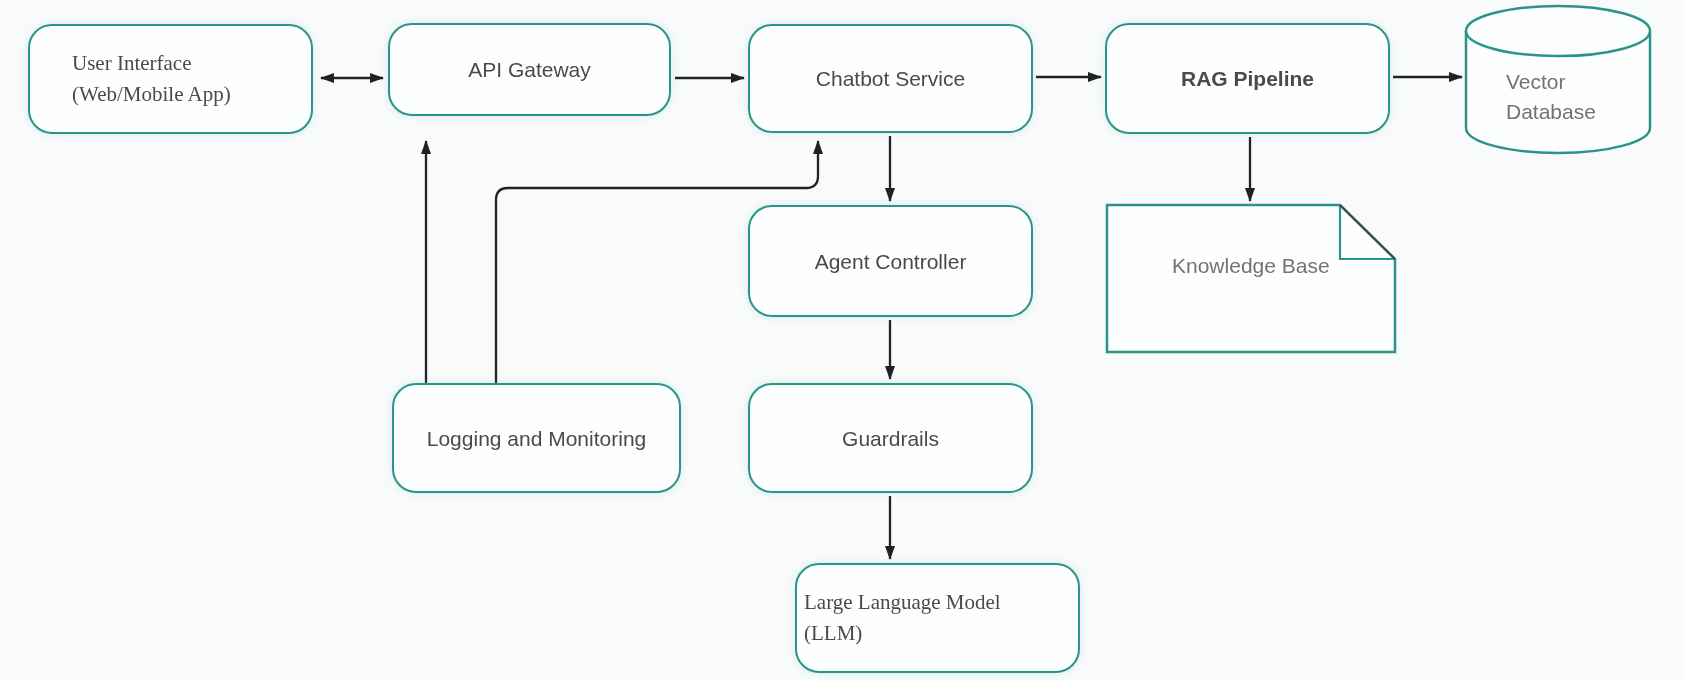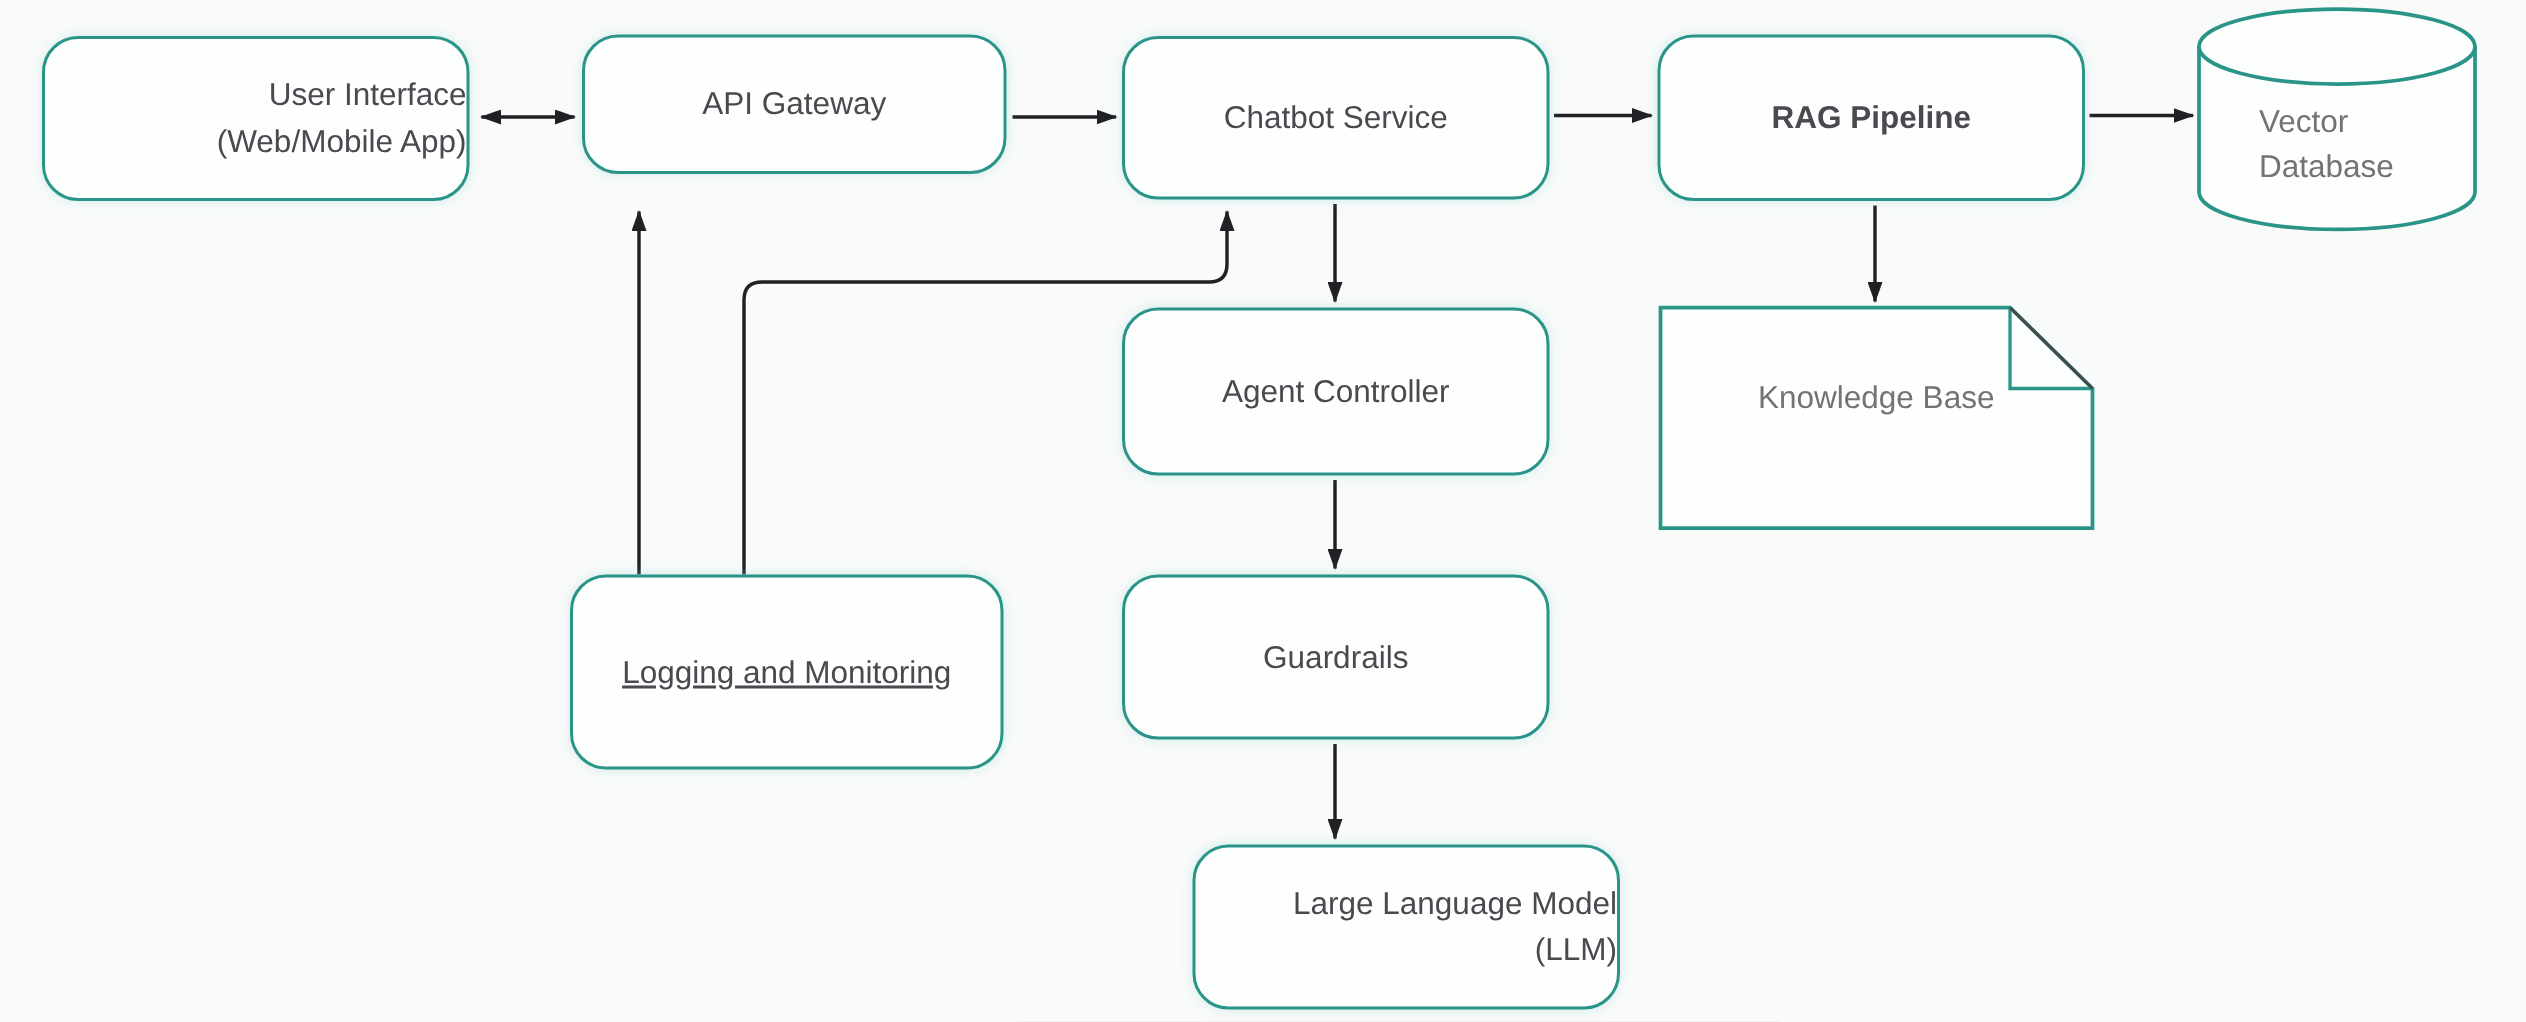--- a/index.html
+++ b/index.html
@@ -26,21 +26,21 @@
     box-shadow: 0 0 7px rgba(140, 219, 210, 0.38);
     display: flex;
     flex-direction: column;
     justify-content: center;
     align-items: center;
     color: #494a4f;
     font-size: 21px;
     line-height: 31px;
     white-space: nowrap;
   }
-  .node.align-left { align-items: flex-end; }
+  .node.align-left { align-items: flex-start; font-family: Liberation Serif, serif; }
   .shape-label {
     position: absolute;
     color: #737373;
     font-size: 21px;
     line-height: 30px;
     white-space: nowrap;
   }
   .shape-label div { text-align: left; }
 </style>
 </head>
@@ -94,21 +94,21 @@
   </div>
 
   <div class="node" style="left:1105px; top:23px; width:285px; height:111px;font-weight:bold;">
     <span>RAG Pipeline</span>
   </div>
 
   <div class="node" style="left:748px; top:205px; width:285px; height:112px;">
     <span>Agent Controller</span>
   </div>
 
-  <div class="node" style="left:380px; top:383px; width:289px; height:130px;text-decoration:underline;">
+  <div class="node" style="left:392px; top:383px; width:289px; height:110px;">
     <span>Logging and Monitoring</span>
   </div>
 
   <div class="node" style="left:748px; top:383px; width:285px; height:110px;">
     <span>Guardrails</span>
   </div>
 
   <div class="node align-left" style="left:748px; top:563px; width:285px; height:110px; padding-left:7px;margin-left:47px;">
     <span>Large Language Model</span>
     <span>(LLM)</span>

